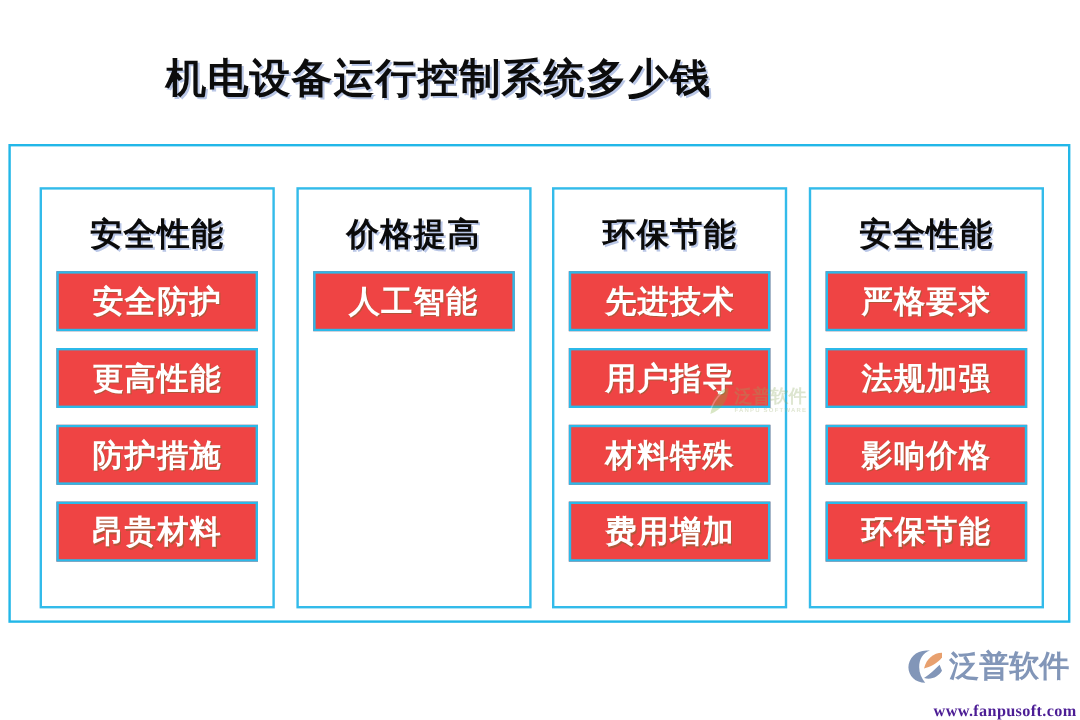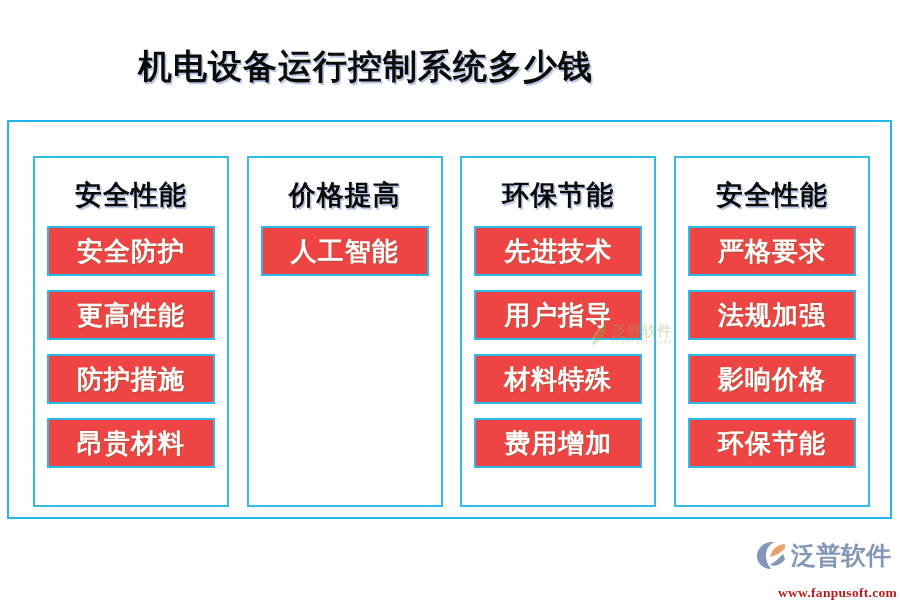--- a/index.html
+++ b/index.html
@@ -173,21 +173,21 @@
     font-weight: bold;
     color: #8296b8;
     letter-spacing: 0px;
     line-height: 30px;
     white-space: nowrap;
   }
   #brand-logo .logo-url {
     font-family: "Liberation Serif", "DejaVu Serif", serif;
     font-size: 13.5px;
     font-weight: bold;
-    color: #b91c1c;
+    color: #4c1d95;
     letter-spacing: 0.3px;
     margin-top: 15px;
     margin-left: 22px;
     white-space: nowrap;
   }
 </style>
 </head>
 <body>
 
 <div id="page-title">机电设备运行控制系统多少钱</div>

